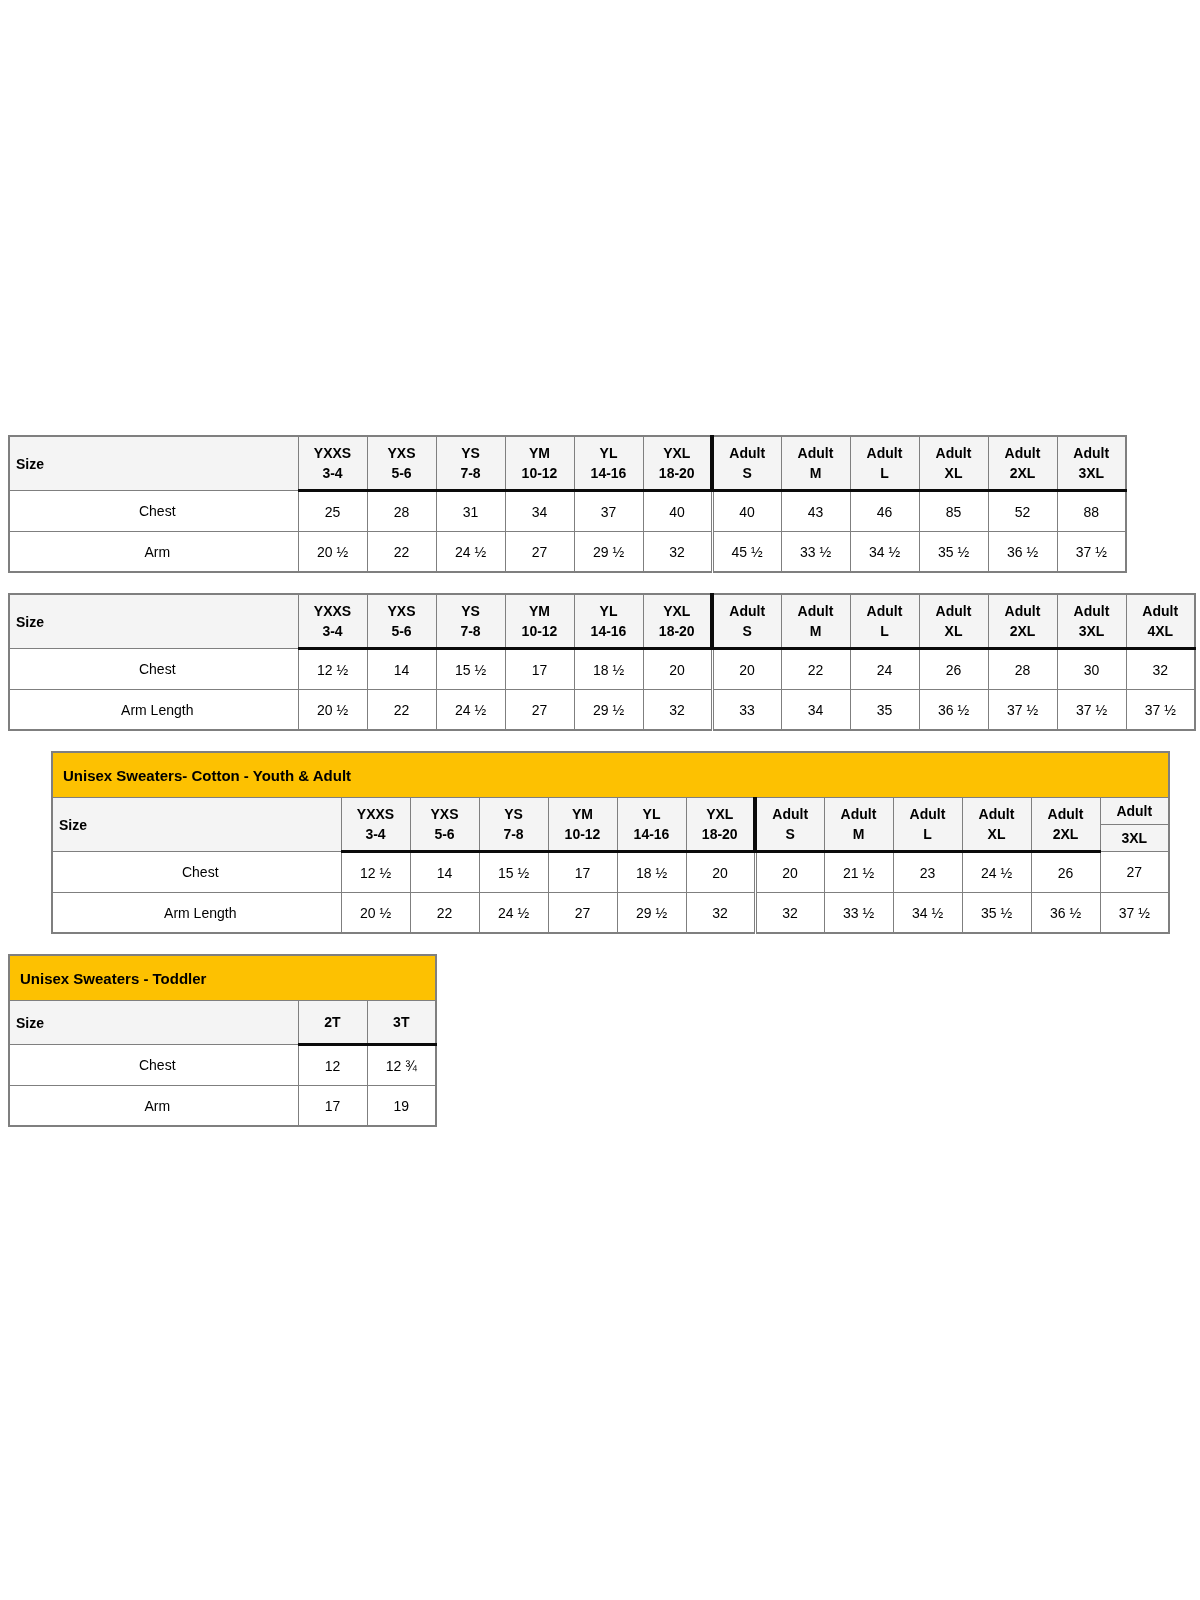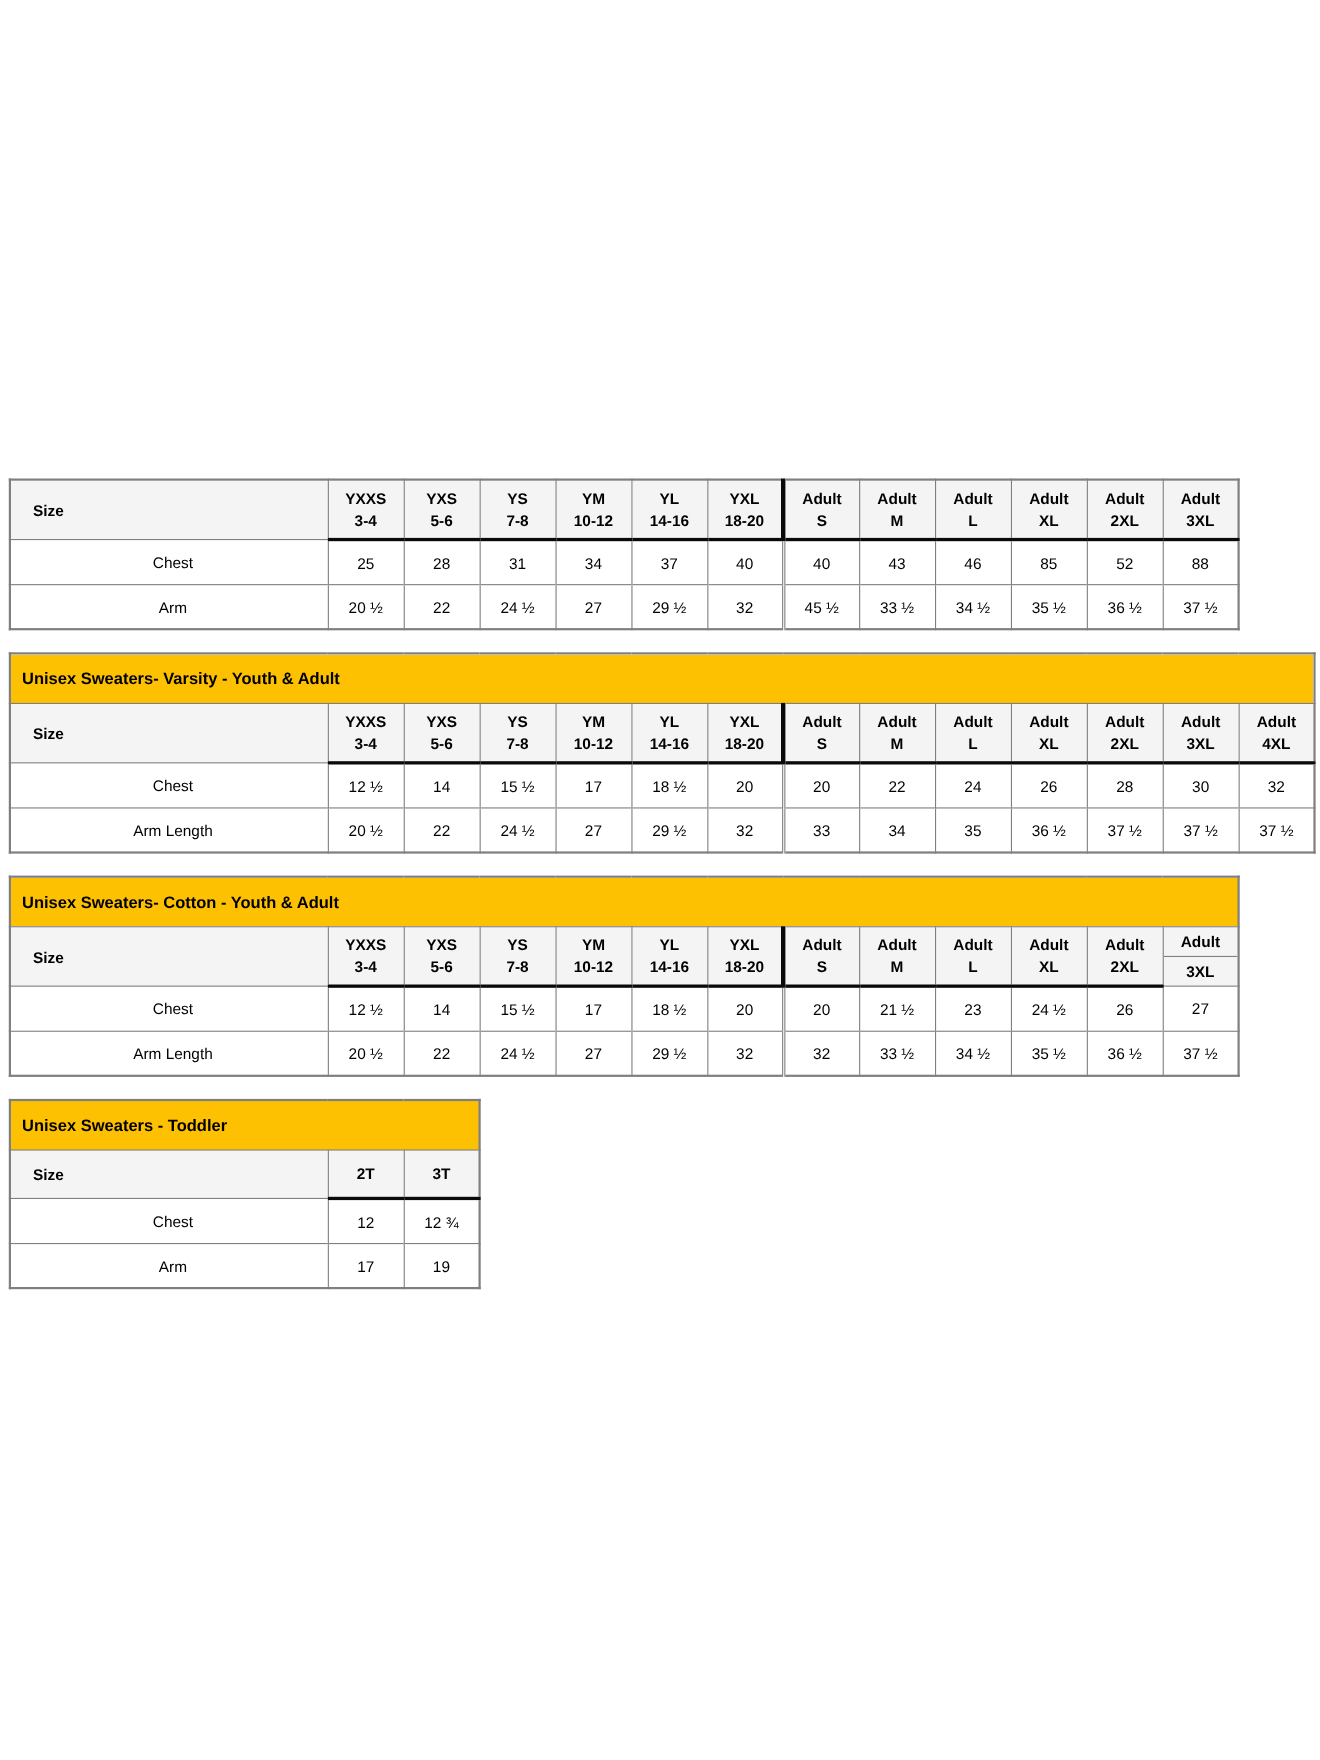--- a/index.html
+++ b/index.html
@@ -31,21 +31,21 @@
   
   .header-row th{
     background:var(--header-bg);
     font-weight:bold;height:52px;padding:0;
     vertical-align:middle;
     border-left:1px solid var(--border);
     border-bottom:3px solid var(--divider);
   }
   .header-row th div{display:block;line-height:20px;}
   .header-row th.size-th{
-    text-align:left;padding-left:20px;border-left:none;
+    text-align:left;padding-left:6px;border-left:none;
     border-bottom:1px solid var(--border);
   }
   .header-row th.adult-first{border-left:4px solid var(--divider);}
   
   .header-row th.split{border-bottom:1px solid var(--border);}
   .header-row th.split .l1{line-height:25px;border-bottom:1px solid var(--border);}
   .header-row th.split .l2{line-height:26px;}
   
   table.compact .header-row th{height:42px;}
   
@@ -173,23 +173,20 @@
         <col style="width: 69px;">
         <col style="width: 69px;">
         <col style="width: 69px;">
         <col style="width: 69px;">
         <col style="width: 69px;">
         <col style="width: 69px;">
         <col style="width: 69px;">
         <col style="width: 69px;">
       </colgroup>
       <tbody>
-        <tr class="title-row">
-          <td colspan="14">Unisex Sweaters- Varsity - Youth &amp; Adult</td>
-        </tr>
         <tr class="header-row">
           <th class="size-th">Size</th>
           <th>
             <div class="l1">YXXS</div>
             <div class="l2">3-4</div>
           </th>
           <th>
             <div class="l1">YXS</div>
             <div class="l2">5-6</div>
           </th>
@@ -265,21 +262,21 @@
           <td class="adult-first">33</td>
           <td>34</td>
           <td>35</td>
           <td>36 ½</td>
           <td>37 ½</td>
           <td>37 ½</td>
           <td>37 ½</td>
         </tr>
       </tbody>
     </table>
-    <table style="width: 1117px;">
+    <table style="width: 1117px; margin-left: 43px;">
       <colgroup>
         <col style="width: 289px;">
         <col style="width: 69px;">
         <col style="width: 69px;">
         <col style="width: 69px;">
         <col style="width: 69px;">
         <col style="width: 69px;">
         <col style="width: 69px;">
         <col style="width: 69px;">
         <col style="width: 69px;">

